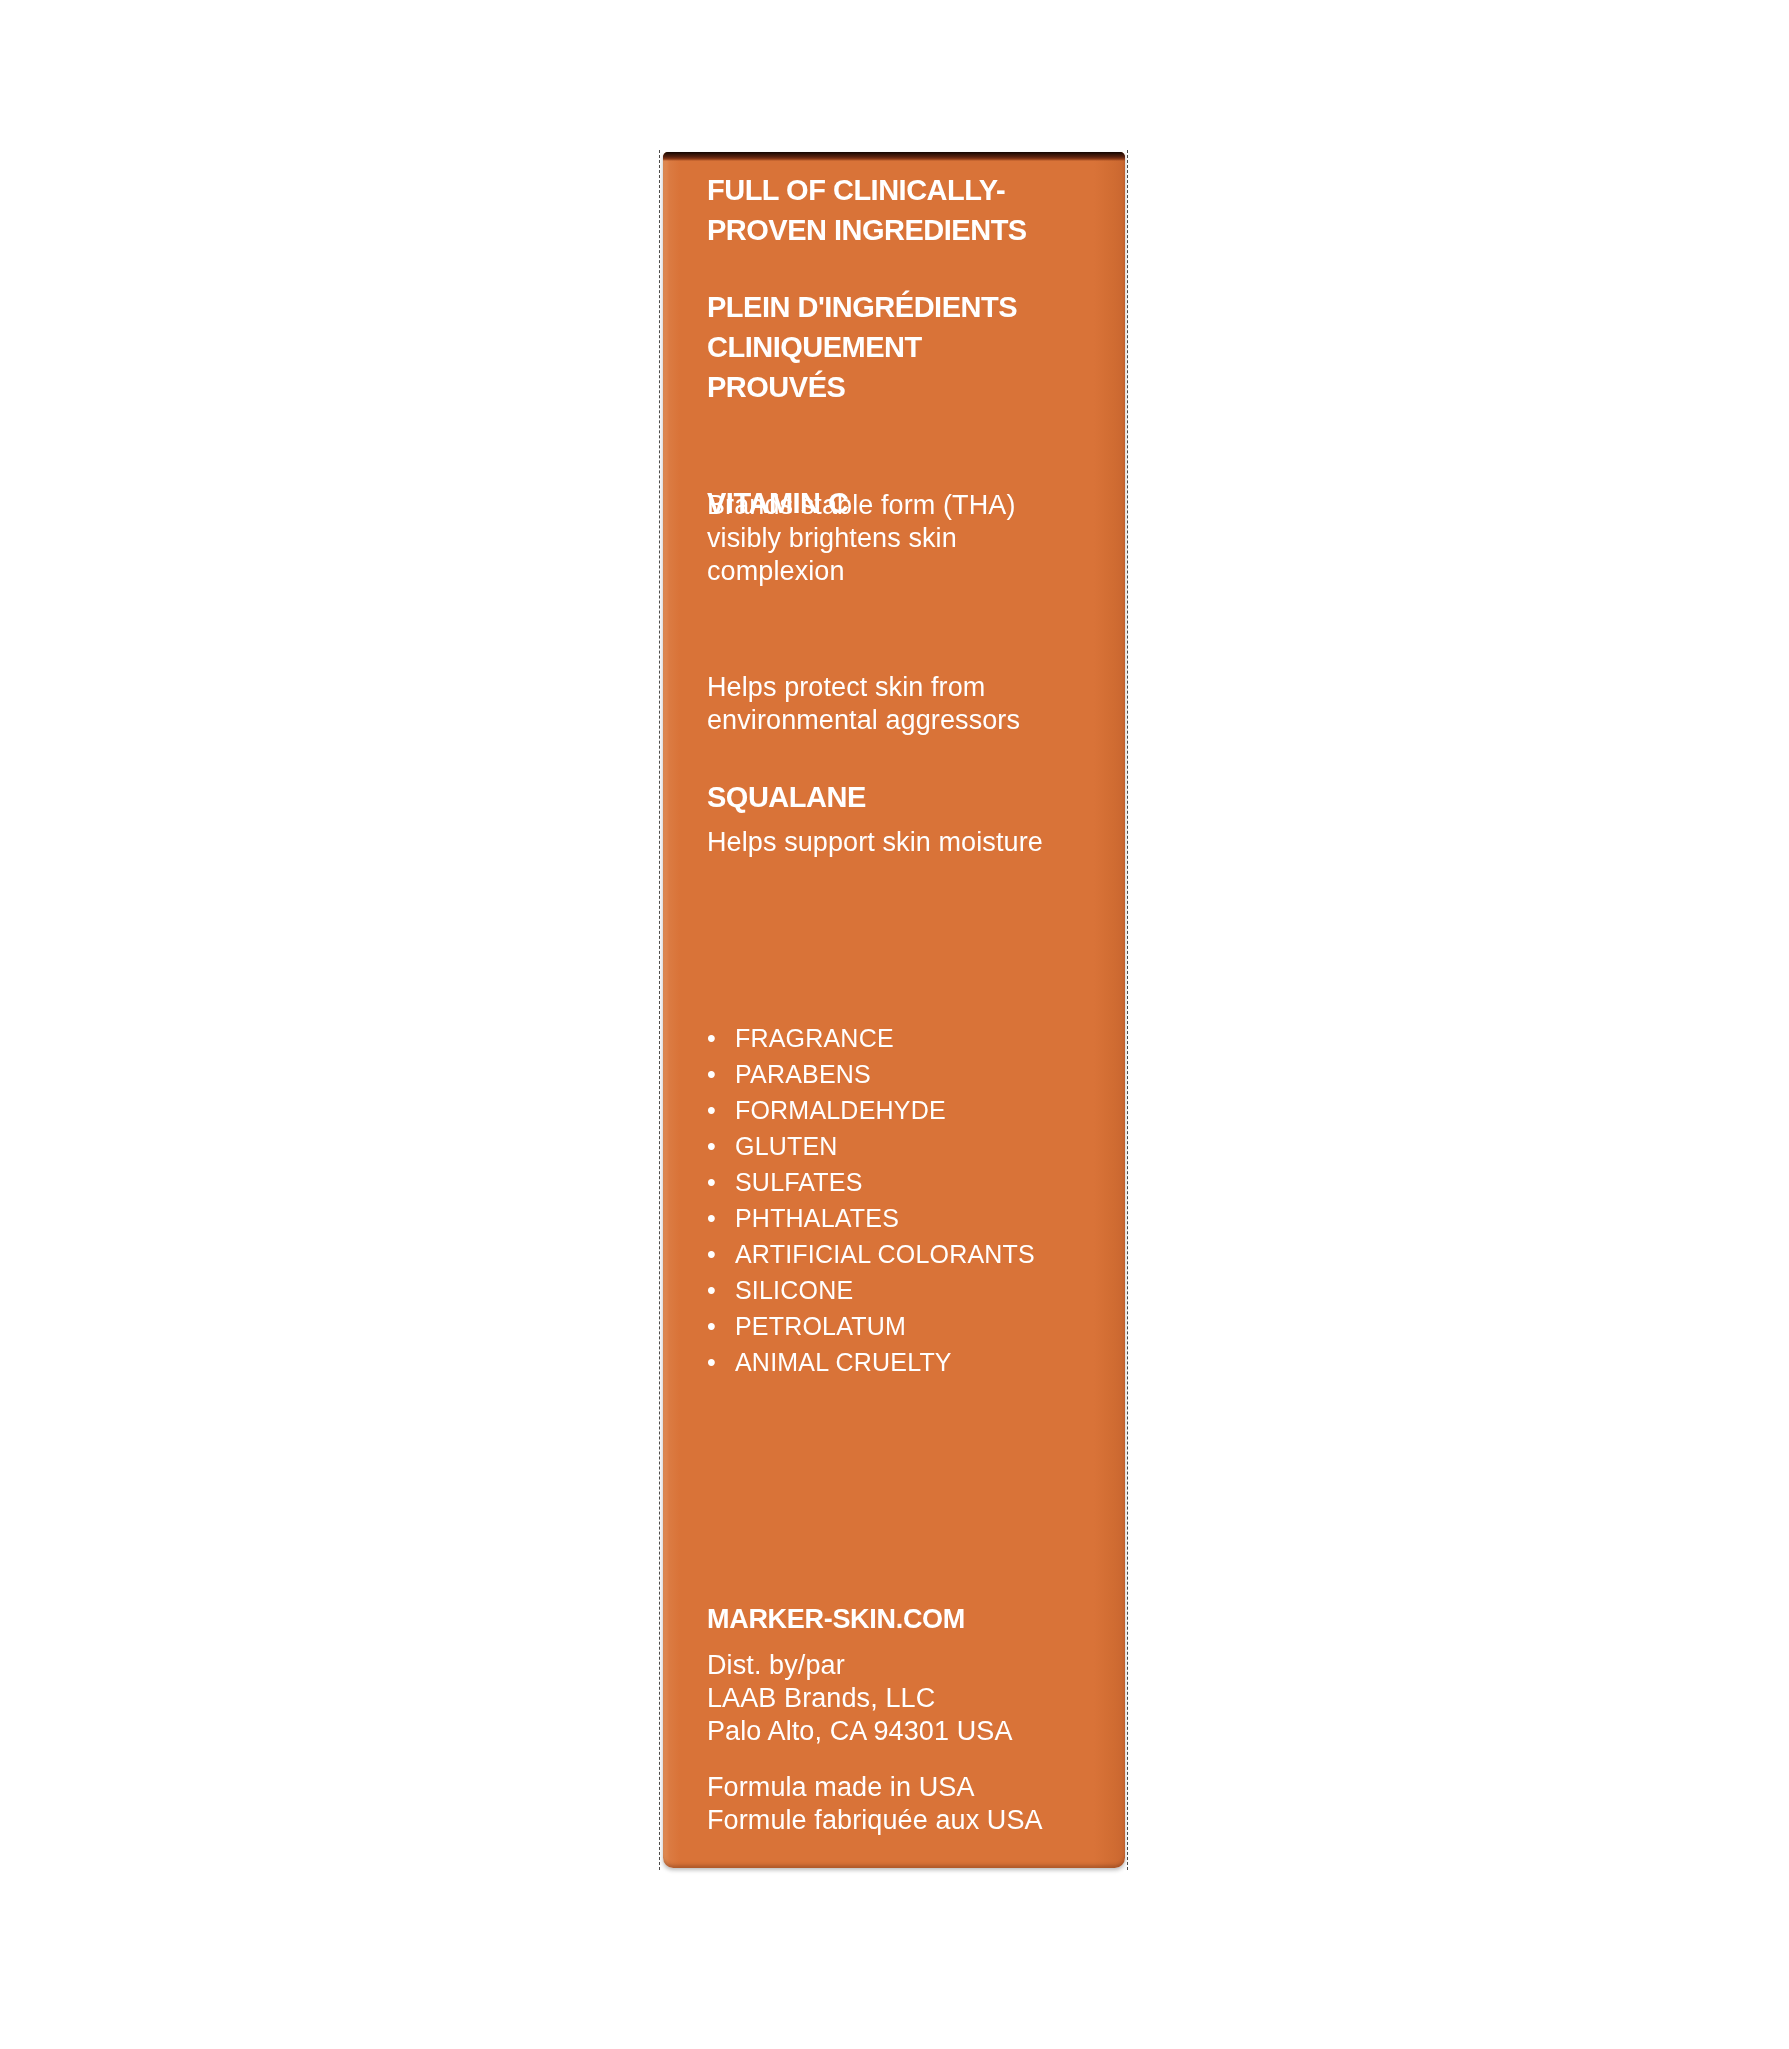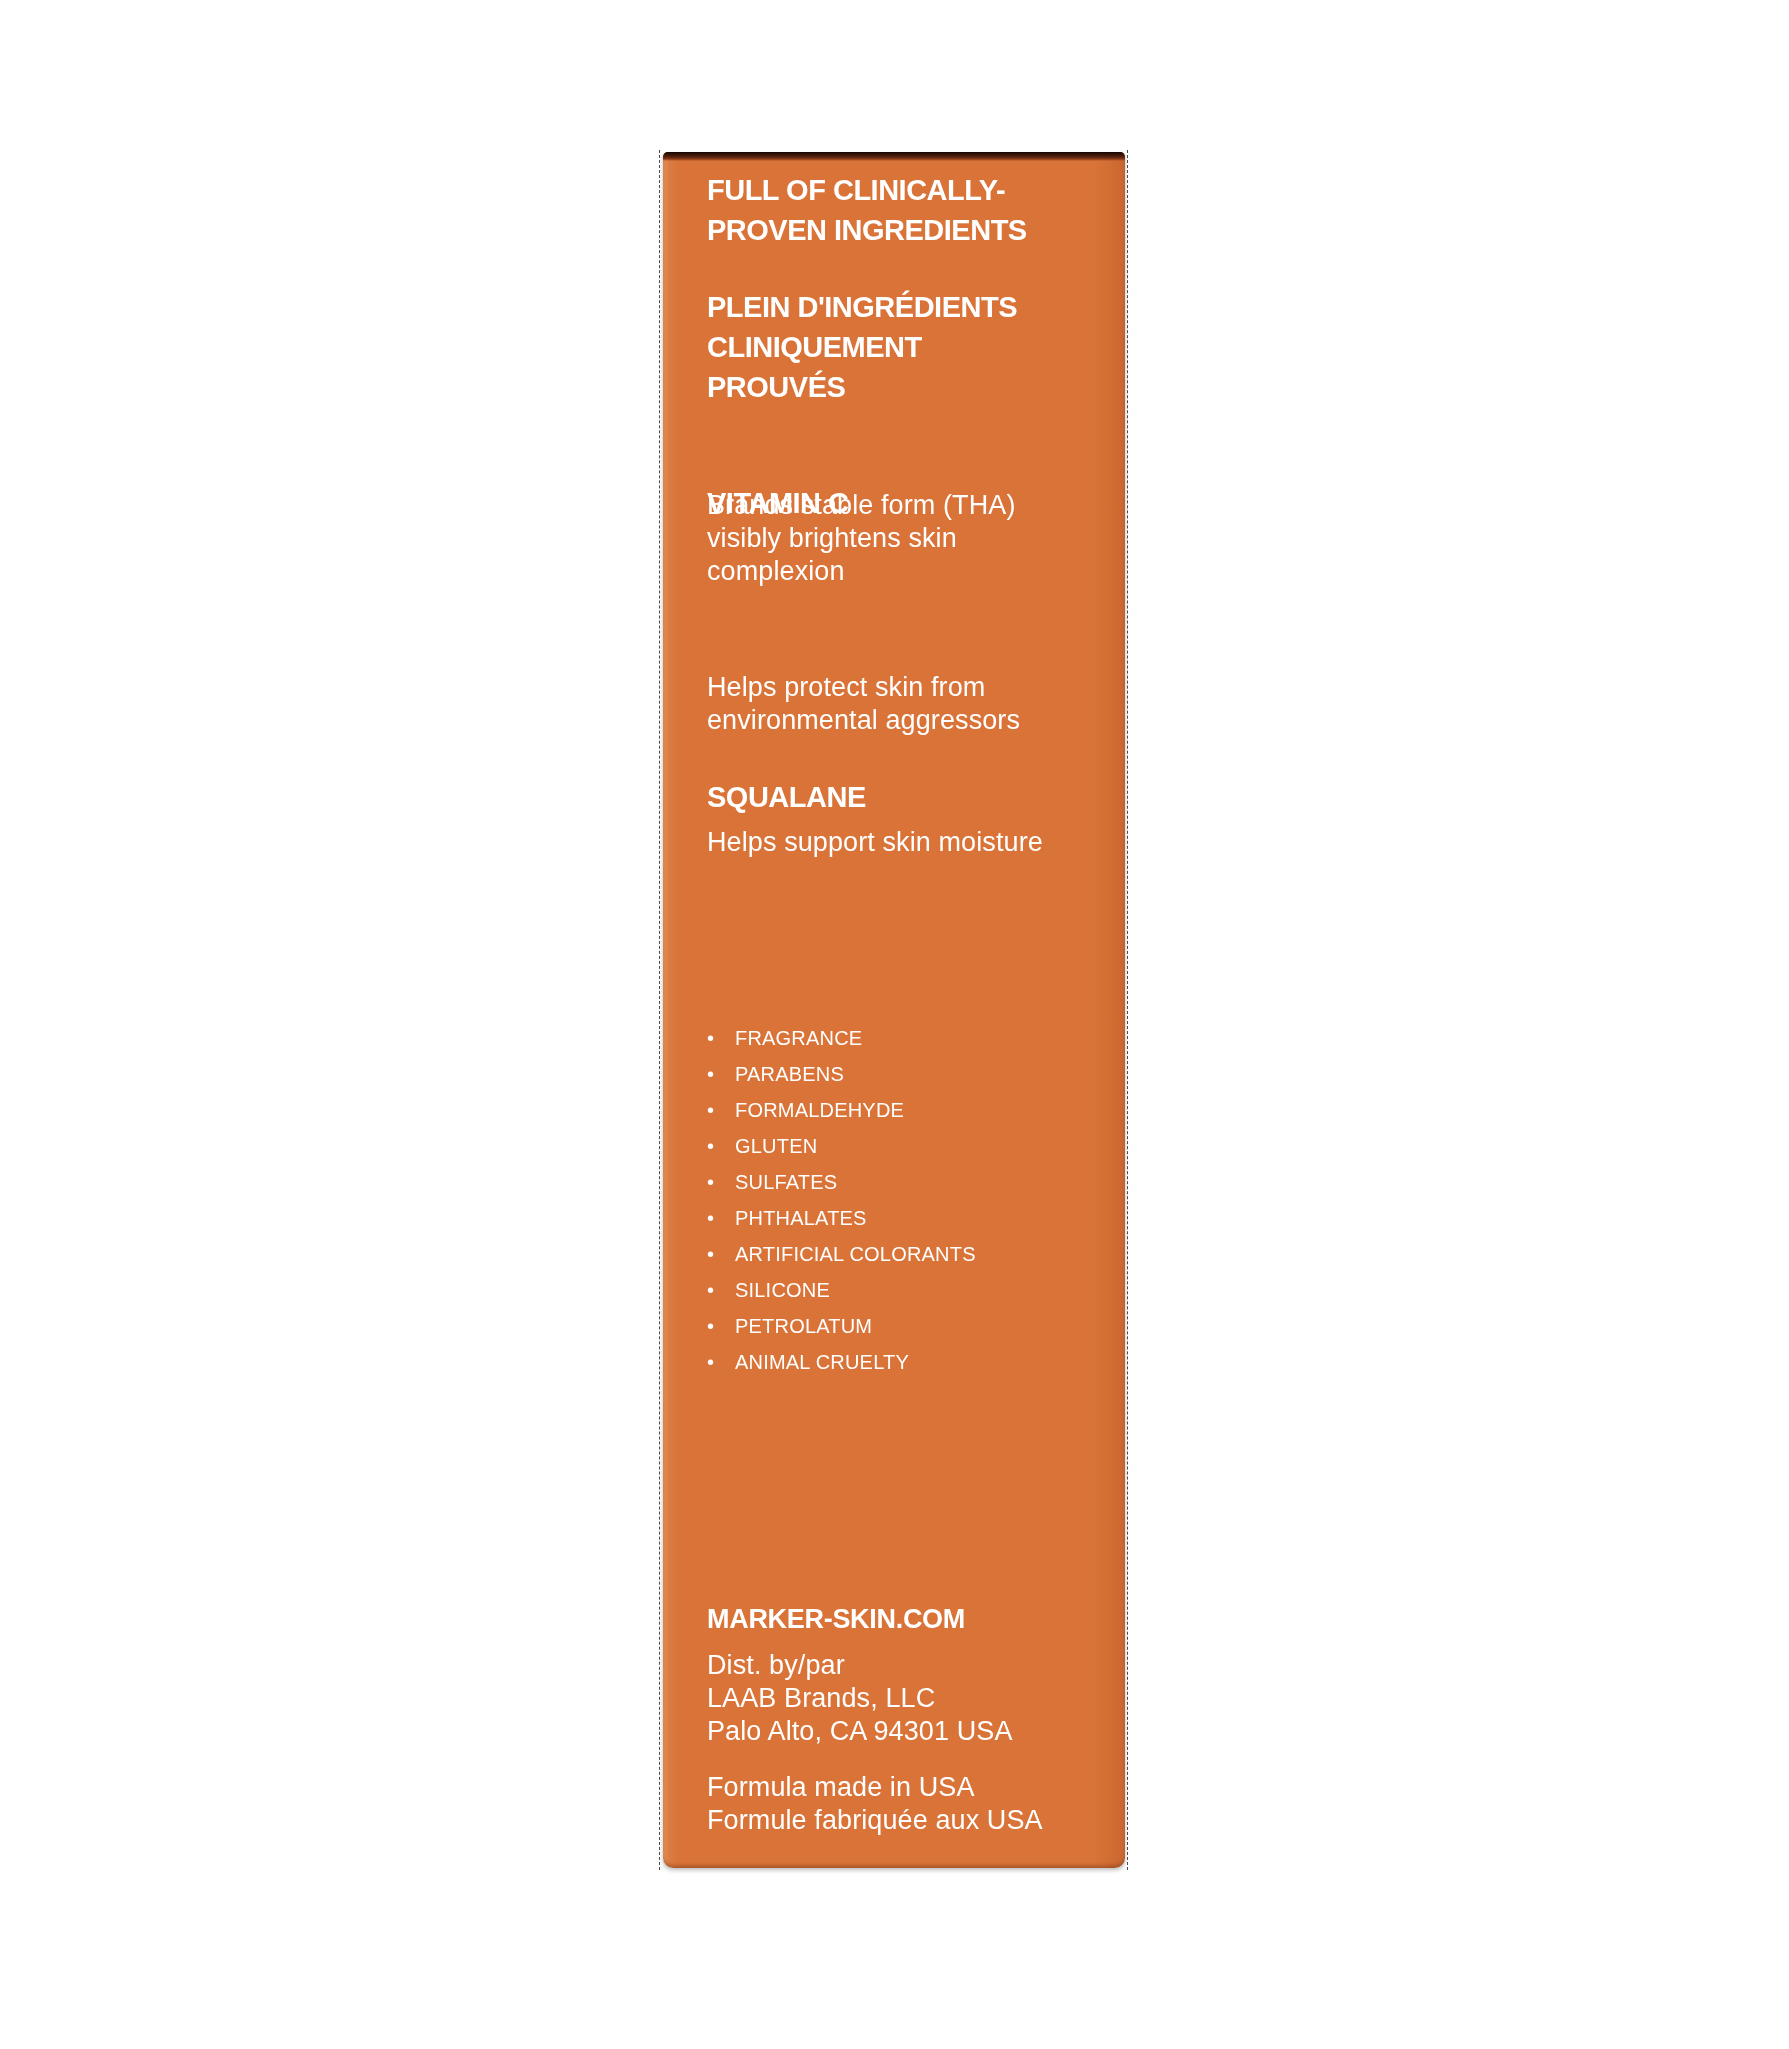--- a/index.html
+++ b/index.html
@@ -86,21 +86,21 @@
   .ing-desc-2 { top: 674px; }
 
   .fw-heading { top: 782px; }
 
   .bullets {
     top: 868px;
     list-style: none;
     padding: 0;
   }
   .bullets li {
-    font-size: 20px;
+    font-size: 25px;
     line-height: 36px;
     font-weight: 400;
     letter-spacing: 0.2px;
   }
   .bullets .dot {
     display: inline-block;
     width: 28px;
   }
 
   .footer-site {

